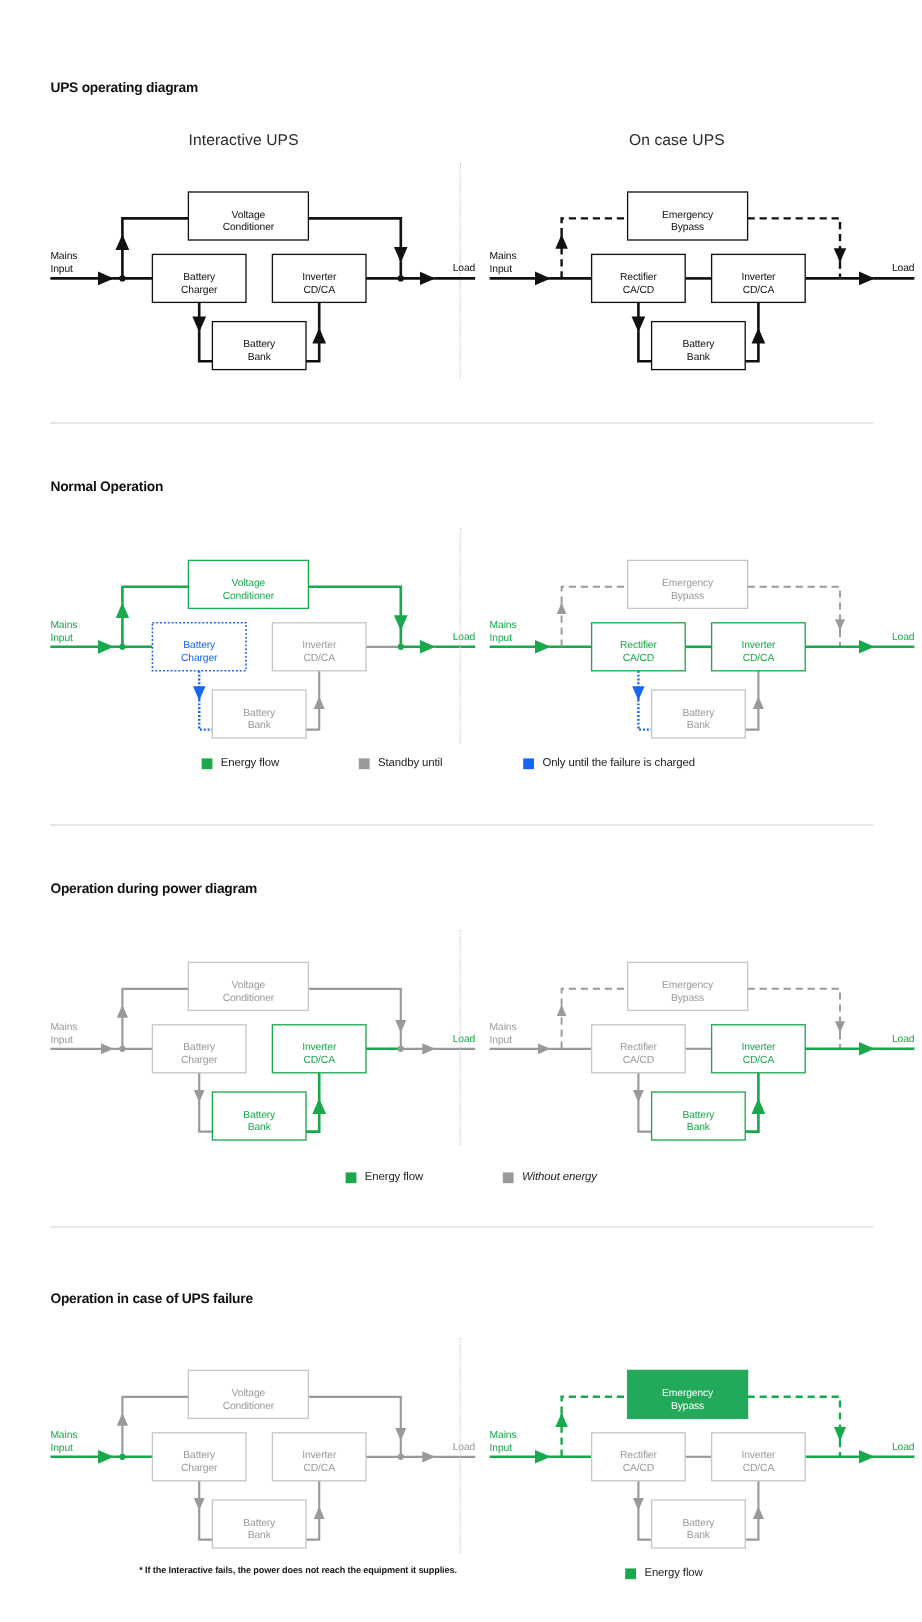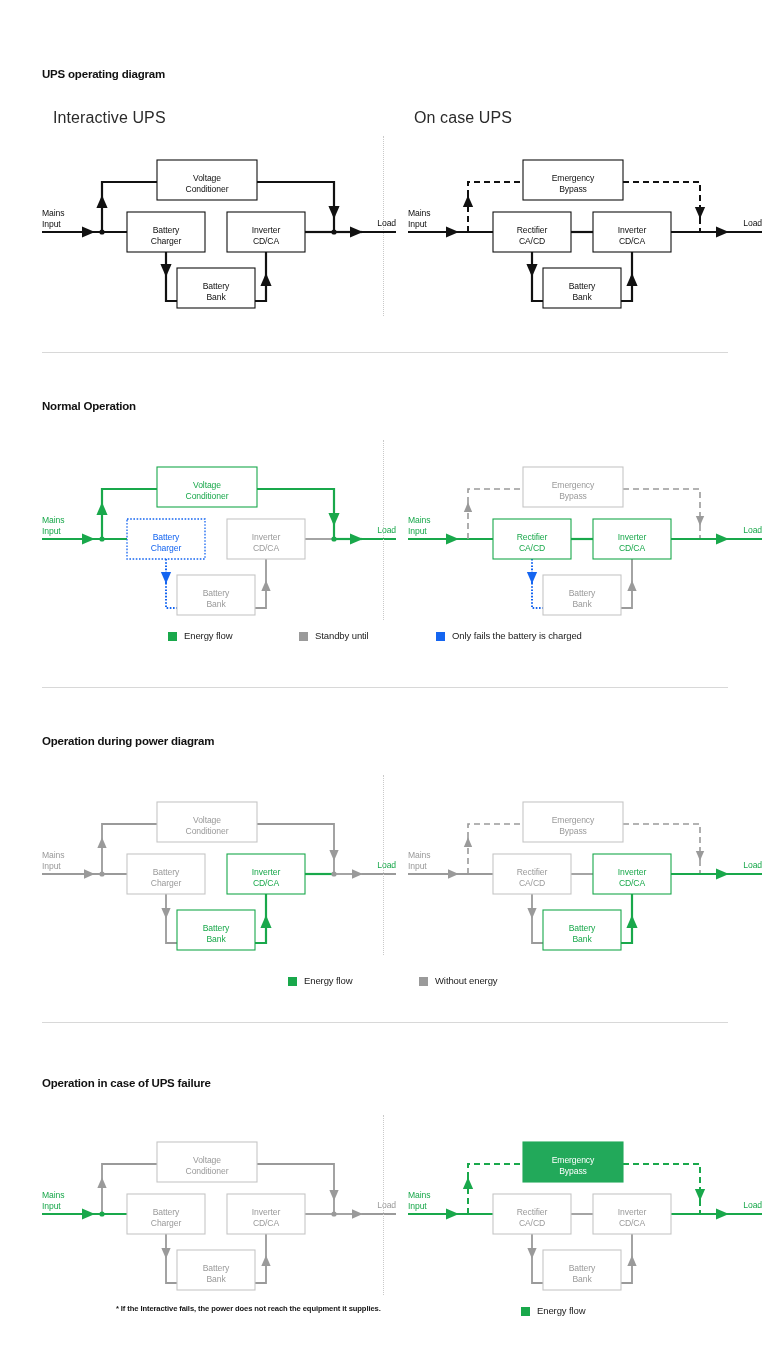--- a/index.html
+++ b/index.html
@@ -10,21 +10,21 @@
   }
   .page{position:relative;width:768px;height:1352px;}
   .section-title{
     position:absolute;font-size:11.5px;font-weight:bold;
     letter-spacing:-0.2px;color:#111;
   }
   .divider{
     position:absolute;left:42px;width:686px;height:1px;background:#d8d8d8;
   }
   .panel-title{
-    position:absolute;font-size:16px;color:#2b2b2b;
+    position:absolute;font-size:13px;color:#2b2b2b;text-align:center;
     width:300px;letter-spacing:0.1px;
   }
   .vdiv{
     position:absolute;width:1px;border-left:1px dotted #c9c9c9;
   }
   .legend{position:absolute;display:flex;align-items:flex-end;gap:7px;}
   .legend .sw{width:9px;height:9px;display:block;}
   .legend .lb{font-size:9.5px;color:#222;white-space:nowrap;letter-spacing:-0.1px;}
   .footnote{
     position:absolute;font-size:7.6px;font-weight:bold;color:#161616;
@@ -321,33 +321,33 @@
   <div class="legend" style="left:168px;top:630px;">
     <span class="sw" style="background: rgb(25, 168, 75);"></span>
     <span class="lb">Energy flow</span>
   </div>
   <div class="legend" style="left:299px;top:630px;">
     <span class="sw" style="background: rgb(154, 154, 154);"></span>
     <span class="lb">Standby until</span>
   </div>
   <div class="legend" style="left:436px;top:630px;">
     <span class="sw" style="background: rgb(21, 101, 240);"></span>
-    <span class="lb">Only fails the battery is charged</span>
+    <span class="lb">Only until the failure is charged</span>
   </div>
 
   <div class="divider" style="top:687px;"></div>
 
   <div class="section-title" style="left:42px;top:735px;">Operation during power diagram</div>
   <div class="vdiv" style="left:383px;top:775px;height:180px;"></div>
 
   <div class="legend" style="left:288px;top:975px;">
     <span class="sw" style="background: rgb(25, 168, 75);"></span>
     <span class="lb">Energy flow</span>
   </div>
-  <div class="legend" style="left:419px;top:975px;">
+  <div class="legend" style="left:419px;top:975px;font-style:italic;">
     <span class="sw" style="background: rgb(154, 154, 154);"></span>
     <span class="lb">Without energy</span>
   </div>
 
   <div class="divider" style="top:1022px;"></div>
 
   <div class="section-title" style="left:42px;top:1077px;">Operation in case of UPS failure</div>
   <div class="vdiv" style="left:383px;top:1115px;height:180px;"></div>
 
   <div class="footnote" style="left:88px;top:1304px;margin-left:28px;">* If the Interactive fails, the power does not reach the equipment it supplies.</div>

